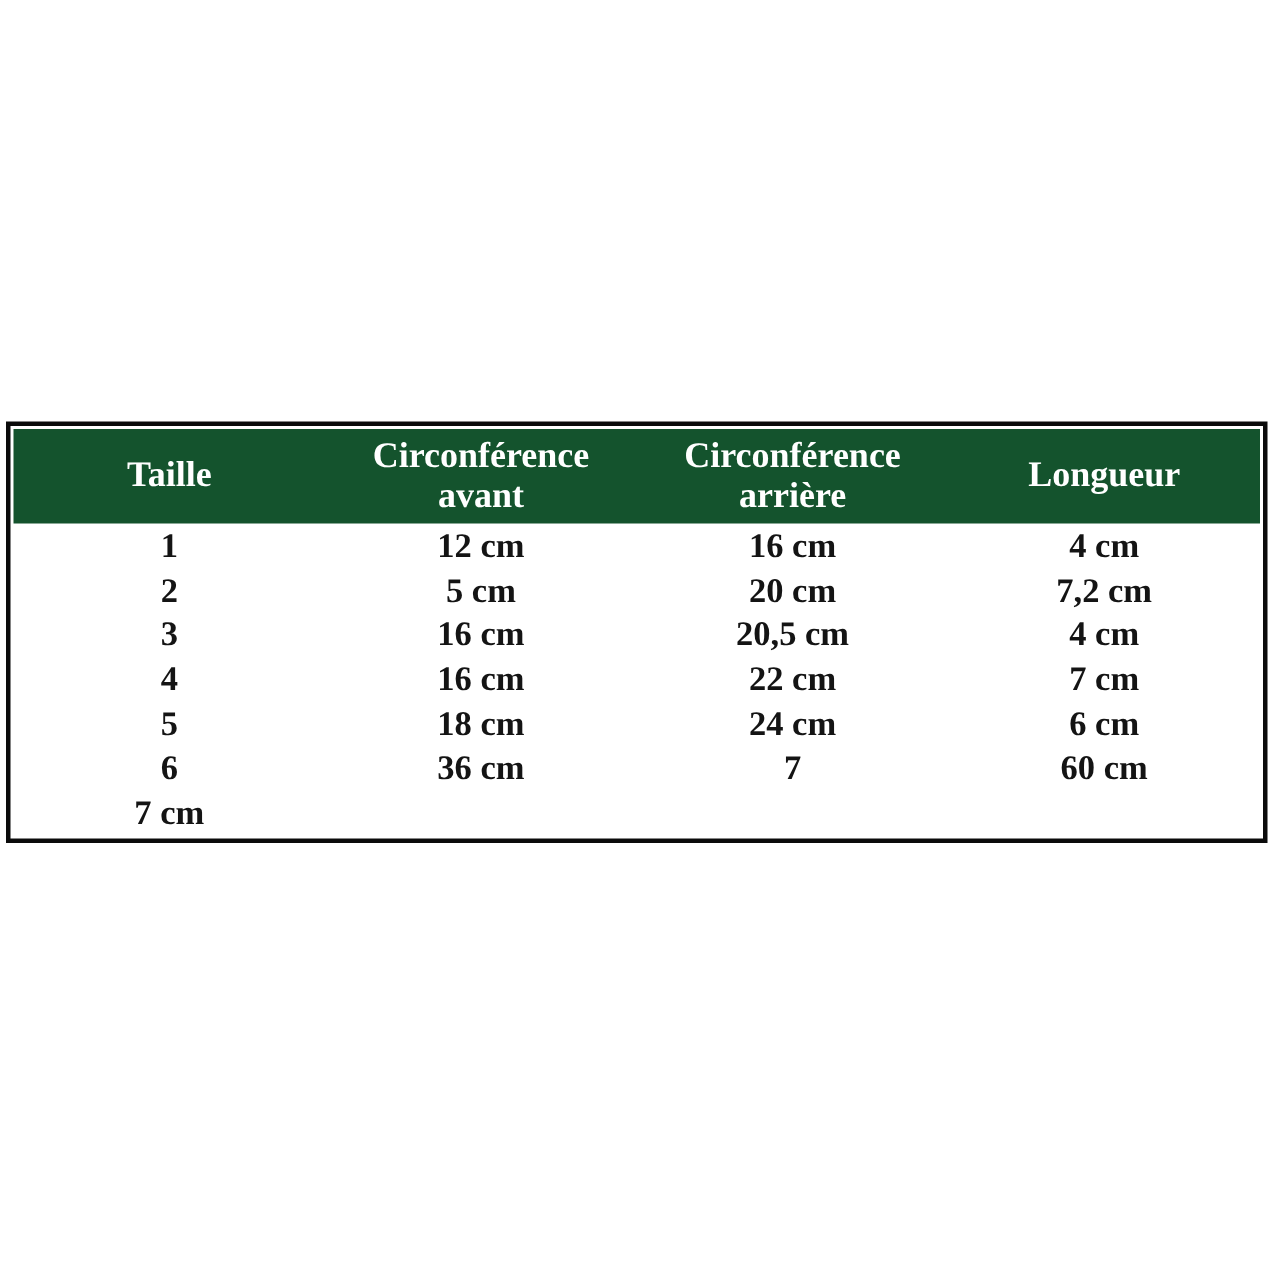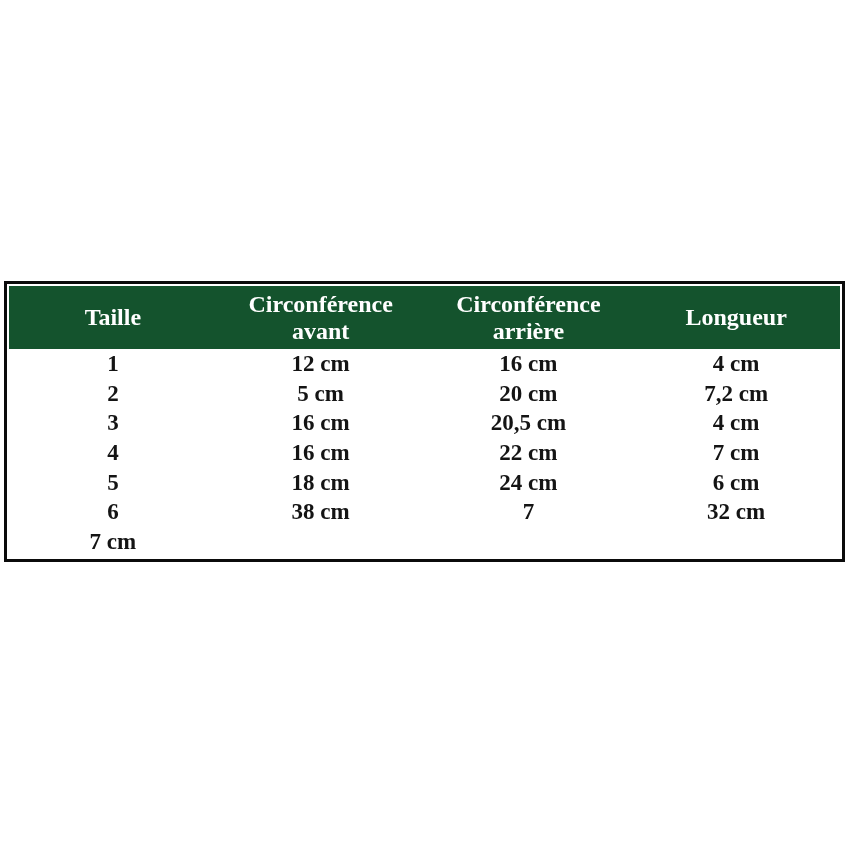--- a/index.html
+++ b/index.html
@@ -109,21 +109,21 @@
       <div class="cell">16 cm</div>
       <div class="cell">22 cm</div>
       <div class="cell">7 cm</div>
 
       <div class="cell">5</div>
       <div class="cell">18 cm</div>
       <div class="cell">24 cm</div>
       <div class="cell">6 cm</div>
 
       <div class="cell">6</div>
-      <div class="cell">38 cm</div>
+      <div class="cell">36 cm</div>
 
       <div class="cell">7</div>
-      <div class="cell">32 cm</div>
+      <div class="cell">60 cm</div>
       <div class="cell">7 cm</div>
     </div>
 
   </div>
 </div>
 
 </body></html>

